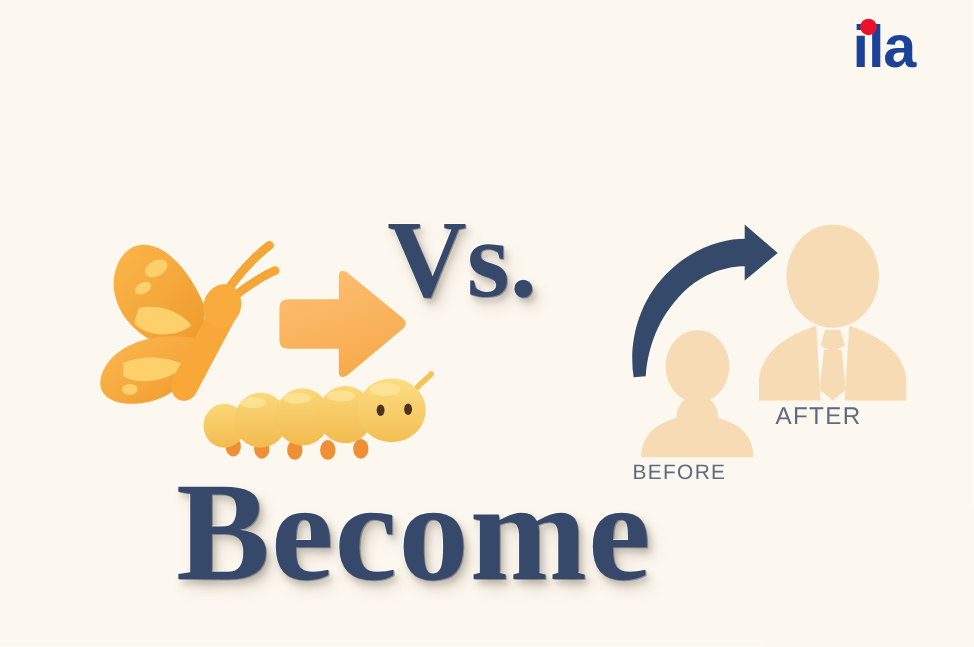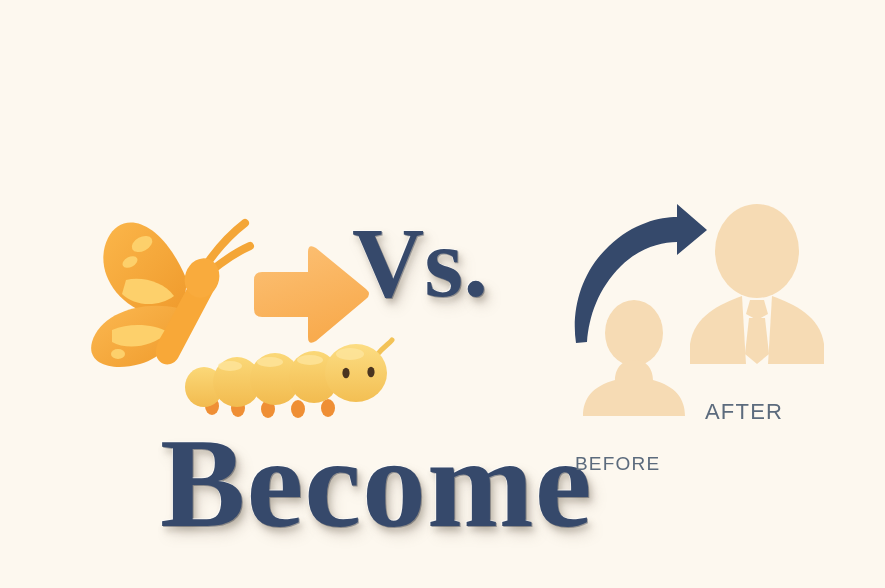--- a/index.html
+++ b/index.html
@@ -60,21 +60,21 @@
        6px  9px 13px rgba(130,120,105,0.22);
   }
   #word-turn-into {
     left: 128px;
     top: 54px;
     font-size: 132px;
     letter-spacing: 1px;
   }
   #word-vs {
     left: 352px;
-    top: 205px;
+    top: 178px;
     font-size: 100px;
     letter-spacing: 0px;
   }
   #word-become {
     left: 160px;
     top: 410px;
     font-size: 128px;
     letter-spacing: 1px;
   }
 
@@ -91,30 +91,33 @@
   #after-figure   { position: absolute; left: 124px; top: 6px;   width: 146px; height: 162px; }
 
   .ba-label {
     position: absolute;
     font-family: "Liberation Sans", sans-serif;
     font-size: 19px;
     font-weight: normal;
     letter-spacing: 1.2px;
     color: #5c6b7d;
     white-space: nowrap;
-    margin-top: 34px;
   }
   #label-before { left: 15px;  top: 221px; }
   #label-after  { left: 145px; top: 167px; font-size: 22px; }
 </style>
 </head>
 <body>
 
 <div id="canvas">
 
+  <div class="logo">
+    <span class="logo-text">ila</span>
+    <span class="logo-dot"></span>
+  </div>
 
 
   <div class="display" id="word-vs">Vs.</div>
 
   <div class="display" id="word-become">Become</div>
 
   <svg class="art" id="butterfly-emoji" viewBox="0 0 180 175">
     <defs>
       <linearGradient id="bfW" x1="0" y1="0" x2="1" y2="1">
         <stop offset="0" stop-color="#fbb64a"></stop>

